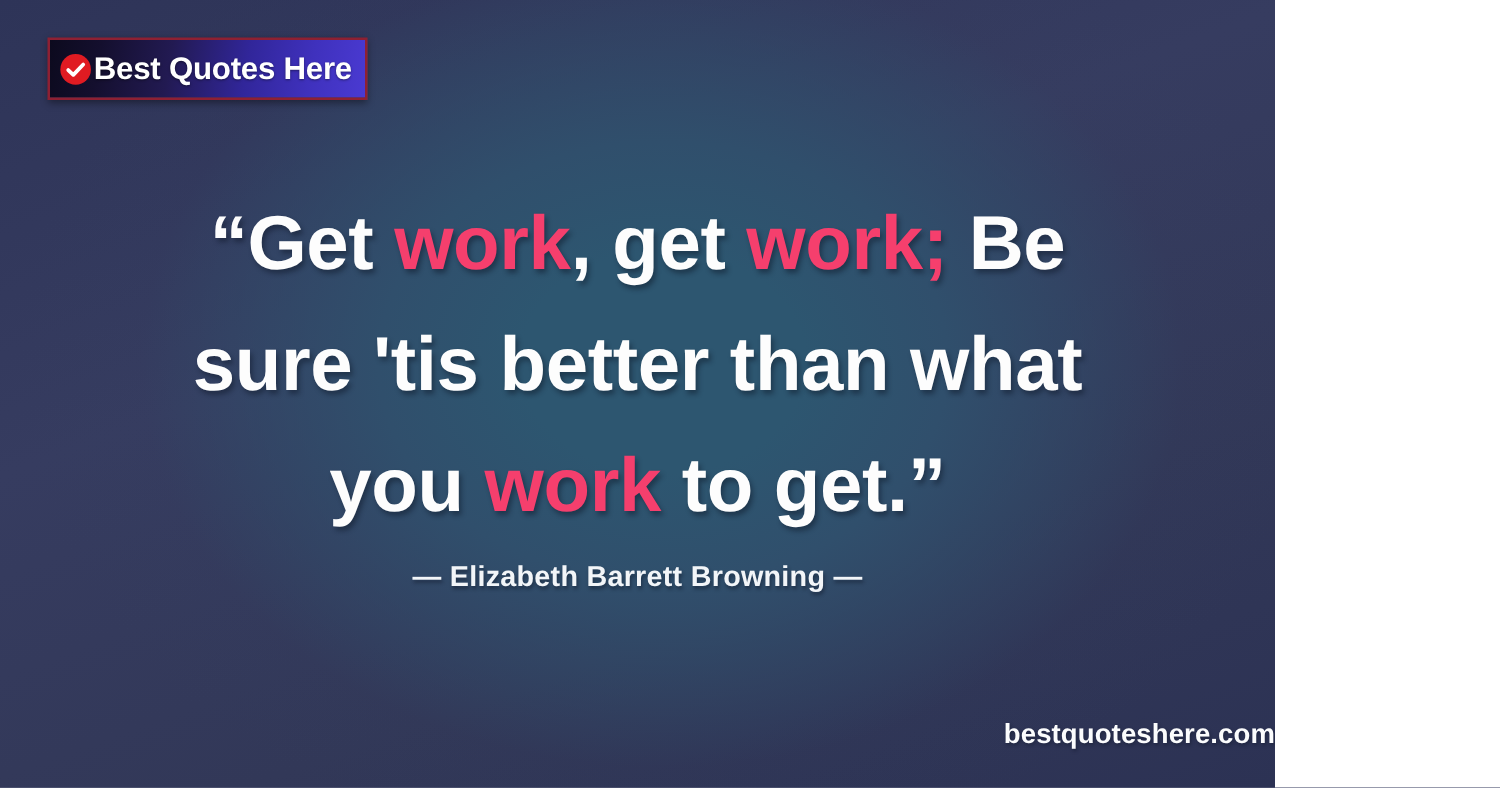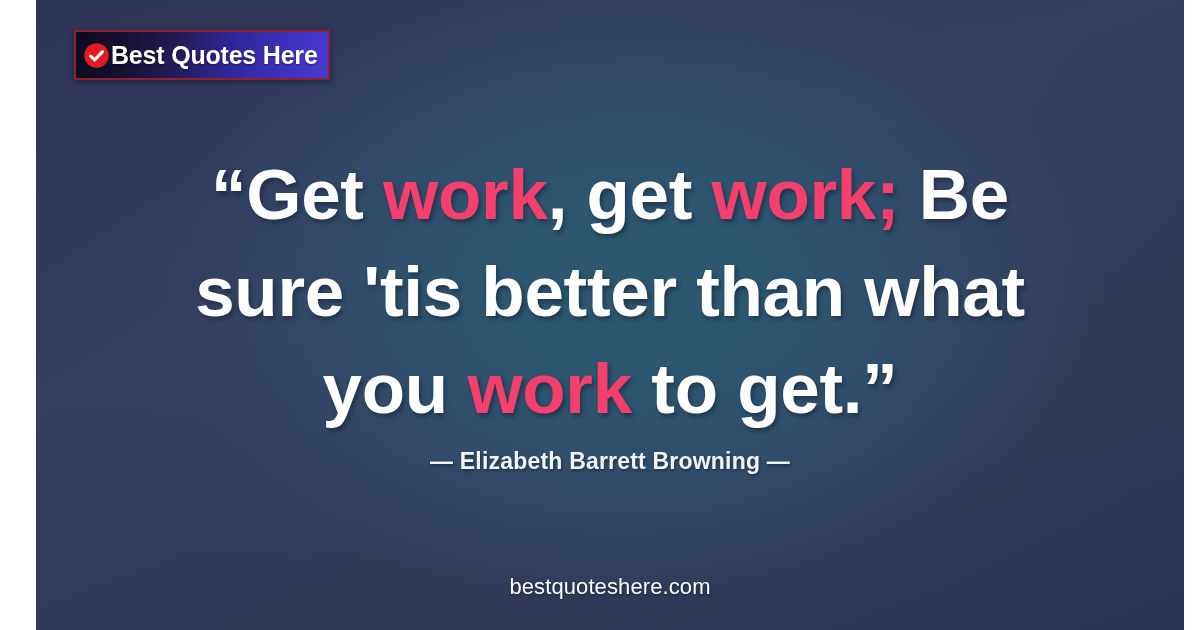--- a/index.html
+++ b/index.html
@@ -8,28 +8,27 @@
   }
   body {
     width: 1200px;
     height: 630px;
     overflow: hidden;
     font-family: "Liberation Sans", sans-serif;
   }
 
   #canvas {
     position: relative;
-    width: 1148px;
+    width: 1020px;
     height: 630px;
     background-color: #2f3559;
     background-image:
       radial-gradient(ellipse 62% 78% at 52% 46%, #2d5670 0%, #2d5670 18%, #304f6c 36%, #34466410 66%, rgba(47,53,89,0) 82%),
       linear-gradient(160deg, #2e3458 0%, #363c60 38%, #323858 70%, #2c3254 100%);
     overflow: hidden;
-    margin-left: 36px;
   }
 
   
   #logo-badge {
     position: absolute;
     left: 38px;
     top: 30px;
     height: 50px;
     box-sizing: border-box;
     display: flex;
@@ -59,21 +58,21 @@
   #quote-area {
     position: absolute;
     left: 0;
     right: 0;
     top: 146px;
     text-align: center;
   }
   #quote-text {
     margin: 0;
     padding: 0 100px;
-    font-size: 71px;
+    font-size: 61px;
     font-weight: bold;
     line-height: 97px;
     color: #fdfdfd;
     letter-spacing: -0.3px;
     text-shadow: 2px 3px 4px rgba(10,16,30,0.42);
   }
   #quote-text .hl {
     color: #f53f6d;
   }
 
@@ -88,23 +87,23 @@
     color: #f2f5f8;
     letter-spacing: 0.2px;
     text-shadow: 1px 2px 3px rgba(10,16,30,0.45);
   }
 
   #footer-url {
     position: absolute;
     left: 0;
     right: 0;
     top: 574px;
-    text-align: center;
+    text-align: right;
     font-size: 22px;
-    font-weight: normal;
+    font-weight: bold;
     color: #fbfcfd;
     letter-spacing: 0.1px;
     text-shadow: 1px 2px 3px rgba(10,16,30,0.42);
   }
 </style>
 </head>
 <body>
 
 <div id="canvas">
 

